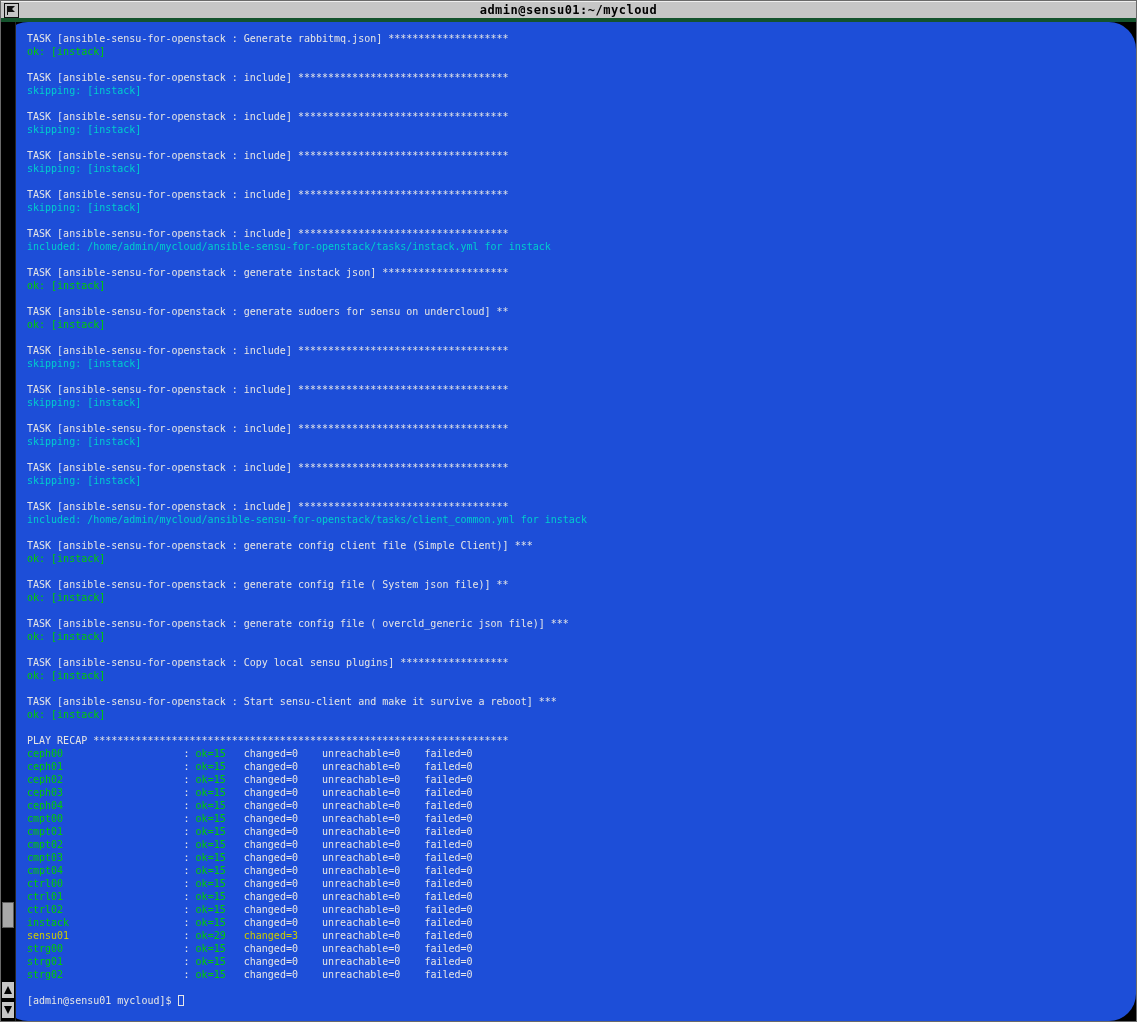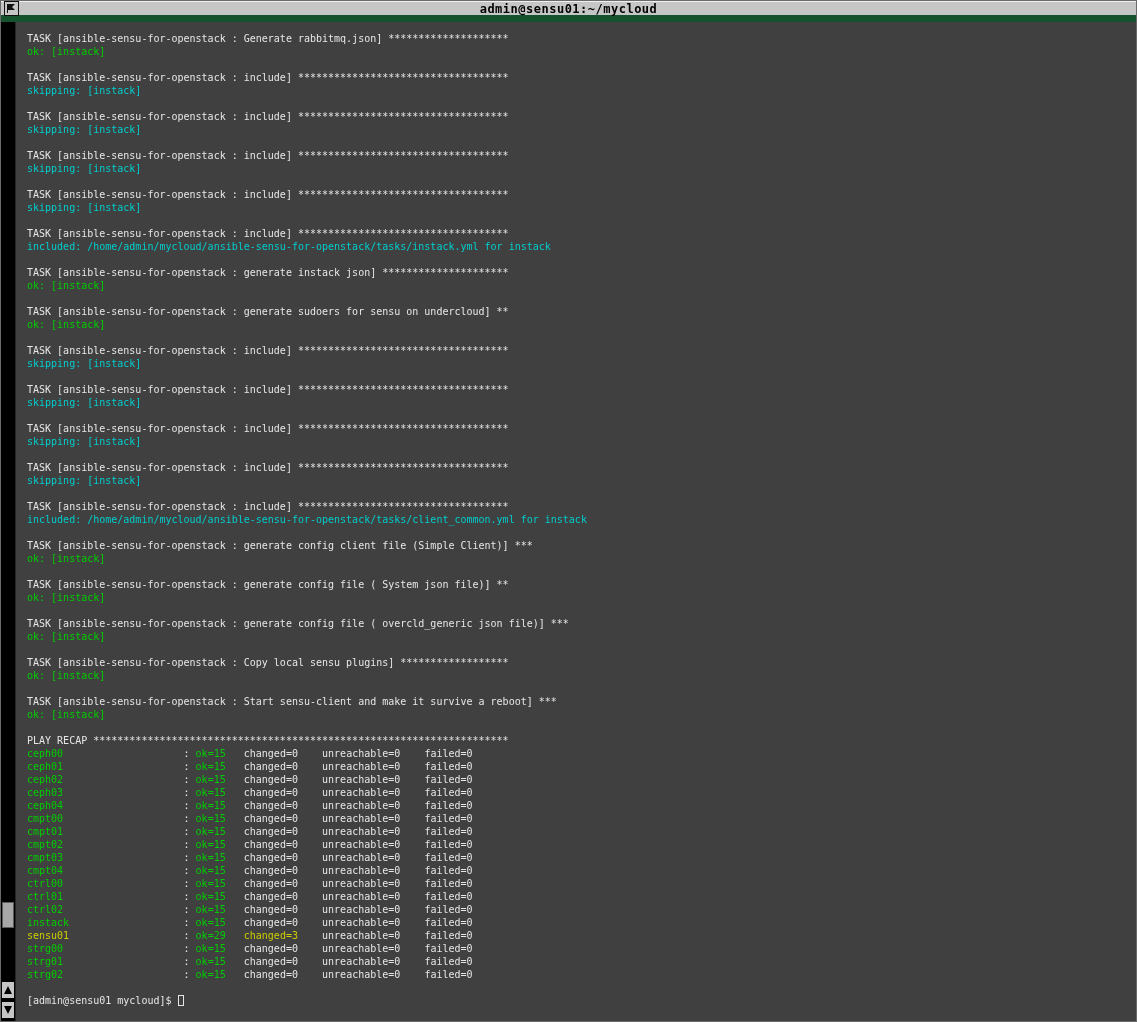--- a/index.html
+++ b/index.html
@@ -1,21 +1,21 @@
 <!DOCTYPE html>
 <html><head>
 <meta charset="utf-8">
 <style>
   * { margin:0; padding:0; box-sizing:border-box; }
   html,body { width:1137px; height:1022px; overflow:hidden; background:#000; font-family:"DejaVu Sans Mono",monospace; }
   .window { width:1137px; height:1022px; border:1px solid #6a6a6a; background:#000; display:flex; flex-direction:column; }
-  .titlebar { flex:0 0 21px; height:21px; background:#c6c6c6; border-top:1px solid #efefef; border-bottom:7px solid #14532d; display:flex; align-items:center; position:relative;text-decoration:underline; }
+  .titlebar { flex:0 0 21px; height:21px; background:#c6c6c6; border-top:1px solid #efefef; border-bottom:4px solid #14532d; display:flex; align-items:center; position:relative;text-decoration:underline; }
   .tb-button { width:15px; height:15px; margin-left:3px; background:#c6c6c6; border:1px solid #111; display:flex; align-items:center; justify-content:center; cursor:pointer; }
   .tb-title { position:absolute; left:0; right:0; text-align:center; font-weight:bold; font-size:12px; color:#000; letter-spacing:0.5px; }
-  .term-body { flex:1 1 auto; display:flex; position:relative; background:#404040; }
+  .term-body { flex:1 1 auto; display:flex; position:relative; background:#1d4ed8;border-radius:27px; }
   .scrollbar { flex:0 0 15px; width:15px; position:relative; background:#000; border-right:1px solid #262626; }
   .sb-thumb { position:absolute; left:1px; width:12px; top:880px; height:26px; background:#a8a8a8; border:1px solid #5d5d5d; }
   .sb-btns { position:absolute; bottom:2px; left:0; width:15px; }
   .sb-btn { width:14px; height:18px; background:#c6c6c6; border:1px solid #000; display:flex; align-items:center; justify-content:center; margin-top:2px; cursor:pointer; }
   .tri-up { width:0; height:0; border-left:4px solid transparent; border-right:4px solid transparent; border-bottom:8px solid #000; }
   .tri-down { width:0; height:0; border-left:4px solid transparent; border-right:4px solid transparent; border-top:8px solid #000; }
   .screen { flex:1 1 auto; font-family:"DejaVu Sans Mono",monospace; font-size:10px; line-height:13px; color:#e6e6e6; padding:10px 4px 0 11px; white-space:pre; overflow:hidden; }
   .fg { color:#e6e6e6; }
   .ok { color:#00cd00; }
   .skipping { color:#00cdcd; }

